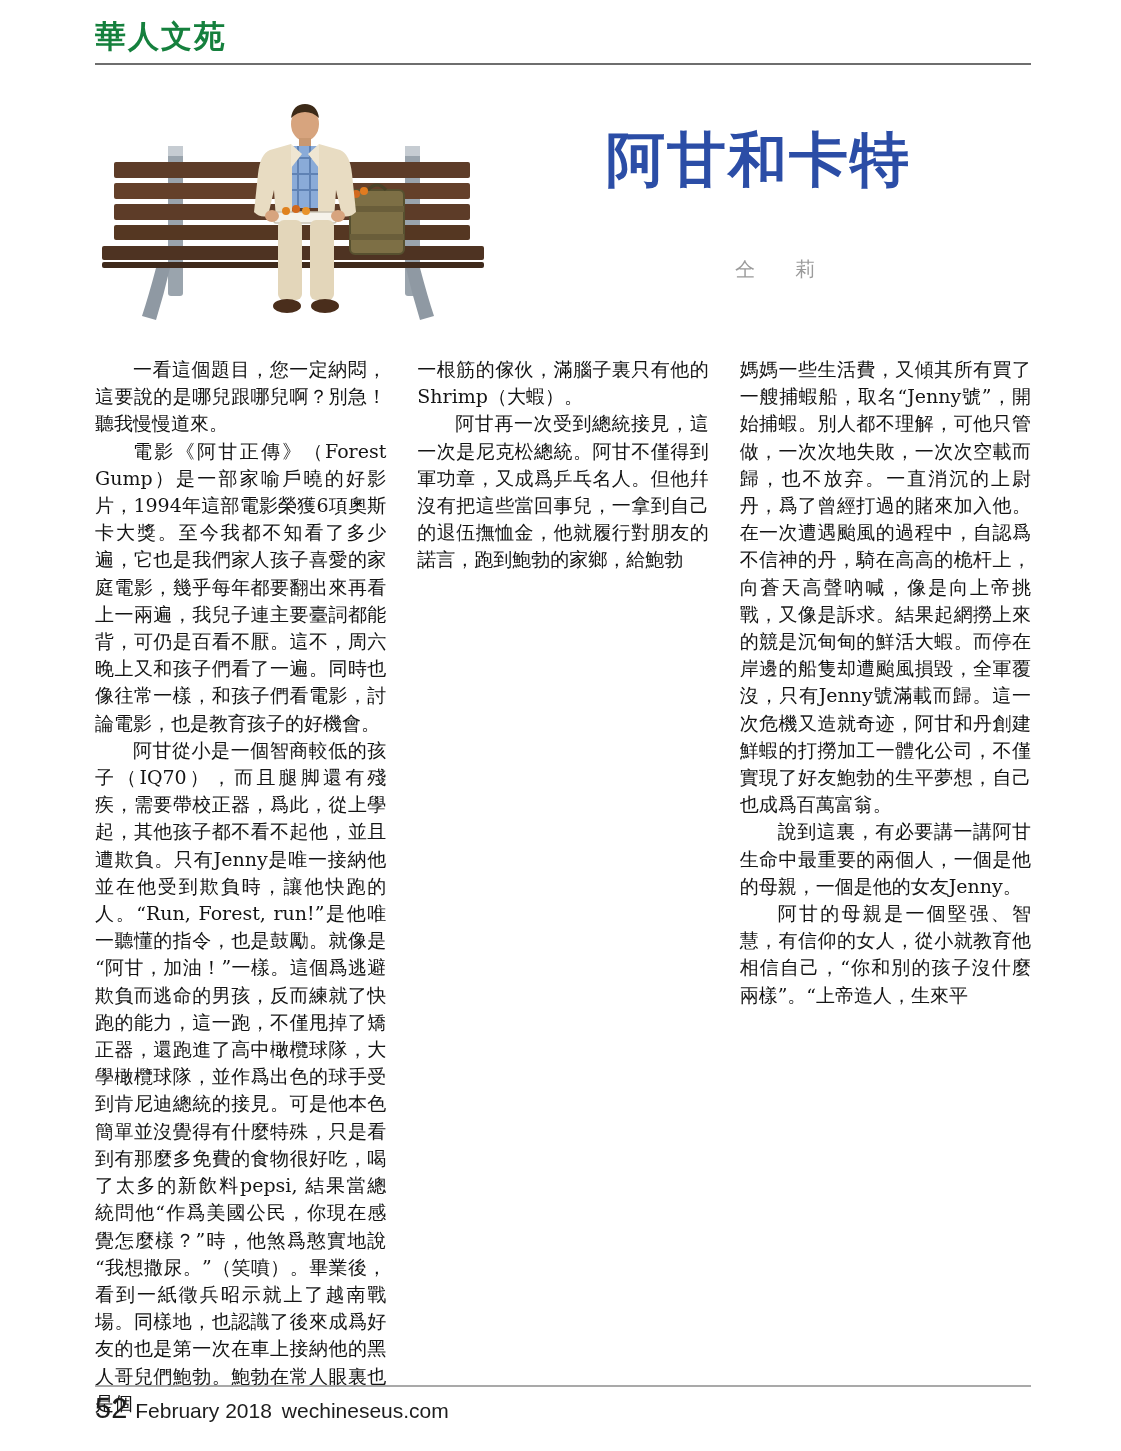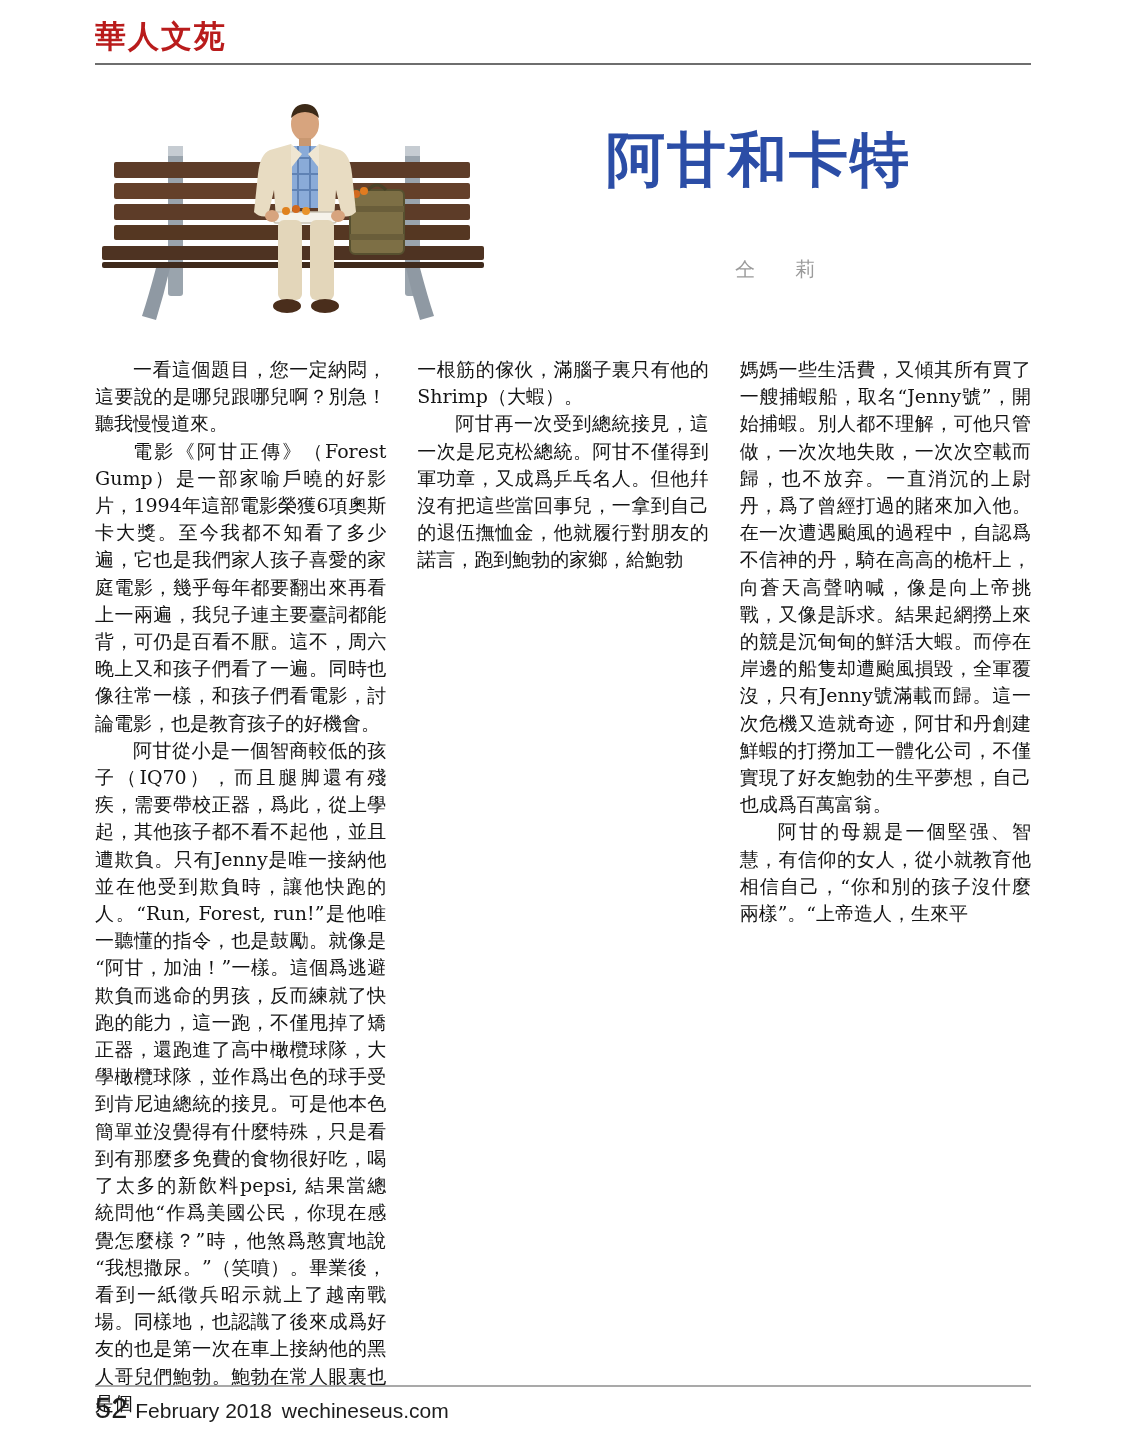--- a/index.html
+++ b/index.html
@@ -6,21 +6,21 @@
   .page{
     position:relative;
     width:1121px;height:1451px;
     background:#ffffff;
     overflow:hidden;
     font-family:"DejaVu Serif","Liberation Serif",serif;
   }
   
   .section-label{
     position:absolute;left:95px;top:16px;
-    font-size:31px;font-weight:bold;color:#b91c1c;
+    font-size:31px;font-weight:bold;color:#15803d;
     letter-spacing:2px;
   }
   .header-rule{
     position:absolute;left:95px;top:63px;width:936px;height:2px;
     background:#6e6e6e;
   }
   
   .hero{
     position:absolute;left:98px;top:94px;width:392px;height:240px;
   }
@@ -140,20 +140,21 @@
         <p class="ind">一看這個題目，您一定納悶，這要說的是哪兒跟哪兒啊？別急！聽我慢慢道來。</p>
         <p class="ind">電影《阿甘正傳》（Forest Gump）是一部家喻戶曉的好影片，1994年這部電影榮獲6項奧斯卡大獎。至今我都不知看了多少遍，它也是我們家人孩子喜愛的家庭電影，幾乎每年都要翻出來再看上一兩遍，我兒子連主要臺詞都能背，可仍是百看不厭。這不，周六晚上又和孩子們看了一遍。同時也像往常一樣，和孩子們看電影，討論電影，也是教育孩子的好機會。</p>
         <p class="ind">阿甘從小是一個智商較低的孩子（IQ70），而且腿脚還有殘疾，需要帶校正器，爲此，從上學起，其他孩子都不看不起他，並且遭欺負。只有Jenny是唯一接納他並在他受到欺負時，讓他快跑的人。“Run, Forest, run!”是他唯一聽懂的指令，也是鼓勵。就像是“阿甘，加油！”一樣。這個爲逃避欺負而逃命的男孩，反而練就了快跑的能力，這一跑，不僅甩掉了矯正器，還跑進了高中橄欖球隊，大學橄欖球隊，並作爲出色的球手受到肯尼迪總統的接見。可是他本色簡單並沒覺得有什麼特殊，只是看到有那麼多免費的食物很好吃，喝了太多的新飲料pepsi, 結果當總統問他“作爲美國公民，你現在感覺怎麼樣？”時，他煞爲憨實地說“我想撒尿。”（笑噴）。畢業後，看到一紙徵兵昭示就上了越南戰場。同樣地，也認識了後來成爲好友的也是第一次在車上接納他的黑人哥兒們鮑勃。鮑勃在常人眼裏也是個</p>
       </div>
     <div class="col">
         <p>一根筋的傢伙，滿腦子裏只有他的Shrimp（大蝦）。</p>
         <p class="ind">阿甘再一次受到總統接見，這一次是尼克松總統。阿甘不僅得到軍功章，又成爲乒乓名人。但他幷沒有把這些當回事兒，一拿到自己的退伍撫恤金，他就履行對朋友的諾言，跑到鮑勃的家鄉，給鮑勃</p>
       </div>
     <div class="col">
         <p>媽媽一些生活費，又傾其所有買了一艘捕蝦船，取名“Jenny號”，開始捕蝦。別人都不理解，可他只管做，一次次地失敗，一次次空載而歸，也不放弃。一直消沉的上尉丹，爲了曾經打過的賭來加入他。在一次遭遇颱風的過程中，自認爲不信神的丹，騎在高高的桅杆上，向蒼天高聲吶喊，像是向上帝挑戰，又像是訴求。結果起網撈上來的競是沉甸甸的鮮活大蝦。而停在岸邊的船隻却遭颱風損毀，全軍覆沒，只有Jenny號滿載而歸。這一次危機又造就奇迹，阿甘和丹創建鮮蝦的打撈加工一體化公司，不僅實現了好友鮑勃的生平夢想，自己也成爲百萬富翁。</p>
+        <p class="ind">說到這裏，有必要講一講阿甘生命中最重要的兩個人，一個是他的母親，一個是他的女友Jenny。</p>
         <p class="ind">阿甘的母親是一個堅强、智慧，有信仰的女人，從小就教育他相信自己，“你和別的孩子沒什麼兩樣”。“上帝造人，生來平</p>
       </div>
   </div>
 
   <div class="footer-rule"></div>
   <div class="footer">
     <span class="pagenum">52</span>
     <span class="date">February 2018</span>
     <span class="site">wechineseus.com</span>
   </div>

